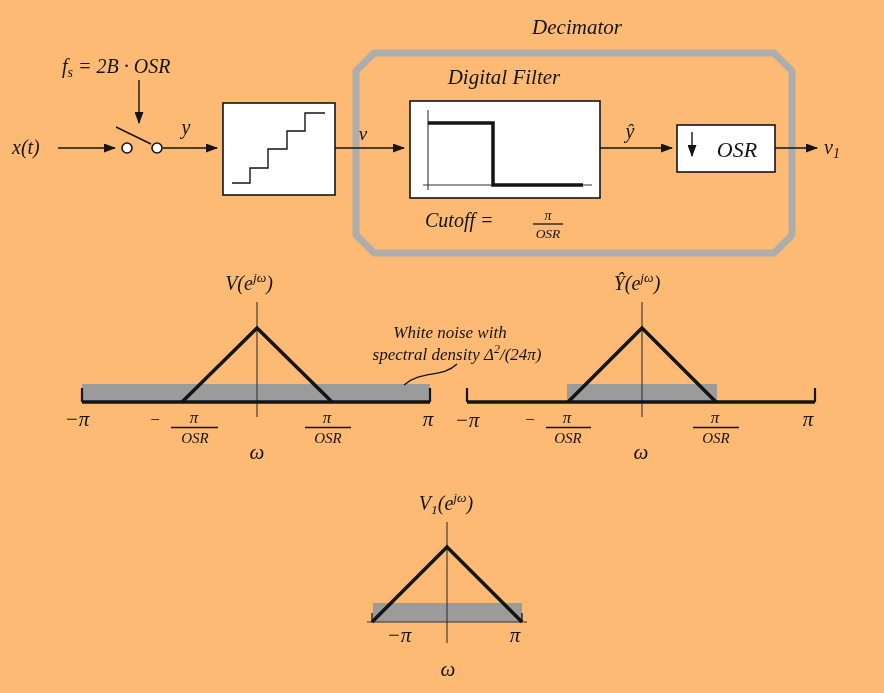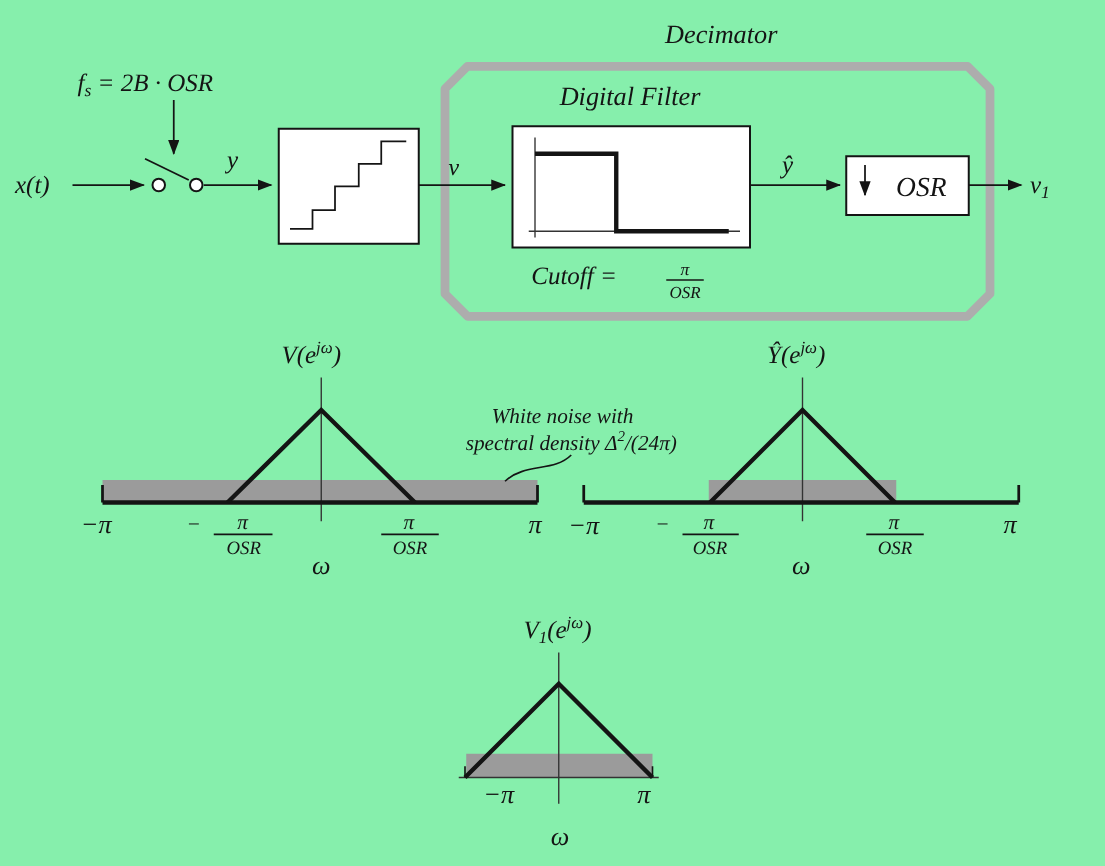--- a/index.html
+++ b/index.html
@@ -1,16 +1,16 @@
 <!DOCTYPE html>
 <html><head>
 <meta charset="utf-8">
 <style>
   html,body{margin:0;padding:0;background:#ffffff;}
-  .stage{position:relative;width:884px;height:693px;background:#86efac;overflow:hidden;}
+  .stage{position:relative;width:884px;height:693px;background:#fdba74;overflow:hidden;}
   svg{display:block;}
   svg text{font-family:"Liberation Serif","DejaVu Serif",serif;font-style:italic;fill:#141414;}
   .s22{font-size:22px}.s21{font-size:21px}.s20{font-size:20px}.s19{font-size:19px}
   .s17{font-size:17px}.s15{font-size:15px}.s14{font-size:14px}.s13{font-size:13.5px}.s12{font-size:12px}
   .mid{text-anchor:middle}
   .ln{stroke:#141414;stroke-width:1.4;fill:none}
   .box{stroke:#141414;stroke-width:1.6;fill:#ffffff}
   .thick{stroke:#141414;stroke-width:3.5;fill:none}
   .thin{stroke:#333333;stroke-width:1.1;fill:none}
   .tick{stroke:#141414;stroke-width:2.2;fill:none}

